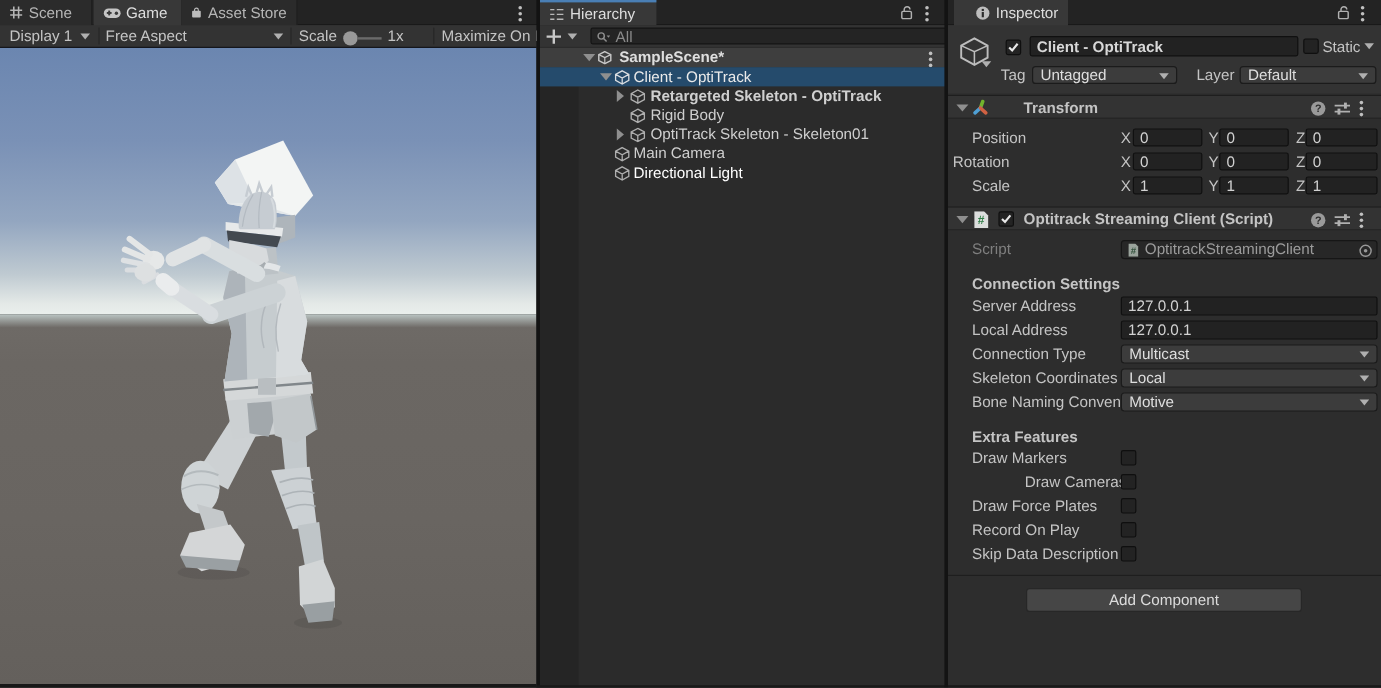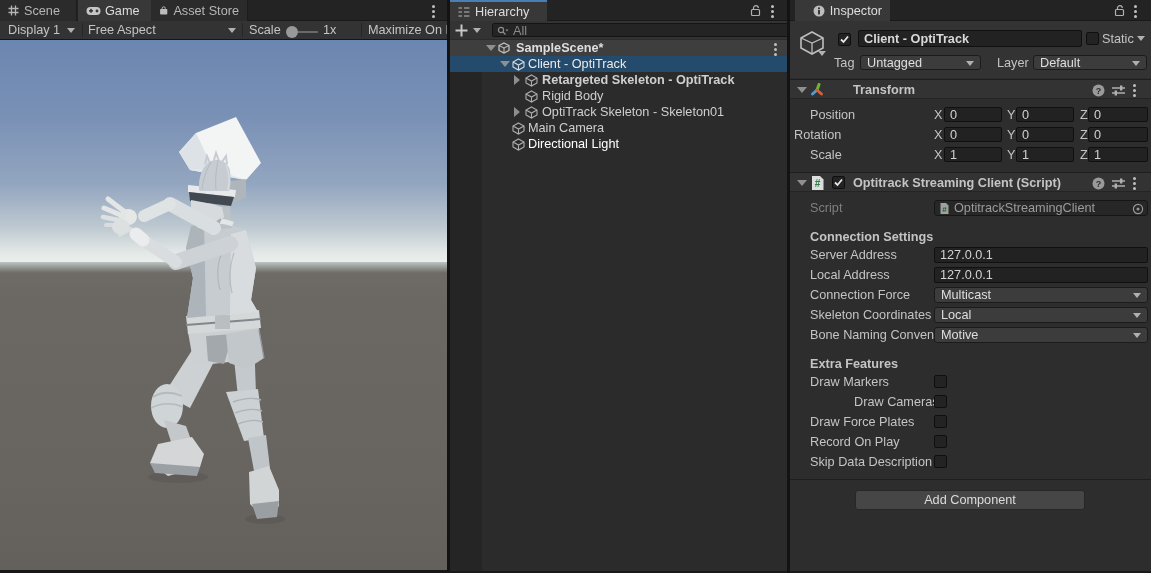--- a/index.html
+++ b/index.html
@@ -363,21 +363,21 @@
         <circle cx="6" cy="6" r="4.6" fill="none" stroke="#989898" stroke-width="1.2"></circle>
         <circle cx="6" cy="6" r="1.5" fill="#989898"></circle>
       </svg>
     </div>
 
     <span class="lbl bold" style="left:20px;top:230px;">Connection Settings</span>
     <span class="lbl" style="left:20px;top:248px;">Server Address</span>
     <div class="field" style="left:144px;top:247px;width:214px;height:16px;">127.0.0.1</div>
     <span class="lbl" style="left:20px;top:268px;">Local Address</span>
     <div class="field" style="left:144px;top:267px;width:214px;height:16px;">127.0.0.1</div>
-    <span class="lbl" style="left:20px;top:288px;">Connection Force</span>
+    <span class="lbl" style="left:20px;top:288px;">Connection Type</span>
     <div class="dd" style="left:144px;top:287px;width:214px;height:16px;">Multicast<span class="ddarrow"></span></div>
     <span class="lbl" style="left:20px;top:308px;">Skeleton Coordinates</span>
     <div class="dd" style="left:144px;top:307px;width:214px;height:16px;">Local<span class="ddarrow"></span></div>
     <span class="lbl" style="left:20px;top:328px;">Bone Naming Conven</span>
     <div class="dd" style="left:144px;top:327px;width:214px;height:16px;">Motive<span class="ddarrow"></span></div>
 
     <span class="lbl bold" style="left:20px;top:357px;">Extra Features</span>
     <span class="lbl" style="left:20px;top:375px;">Draw Markers</span>
       <div class="cb" style="left:144px;top:375px;"></div>
     <span class="lbl" style="left:20px;top:395px;margin-left:44px;">Draw Cameras</span>

